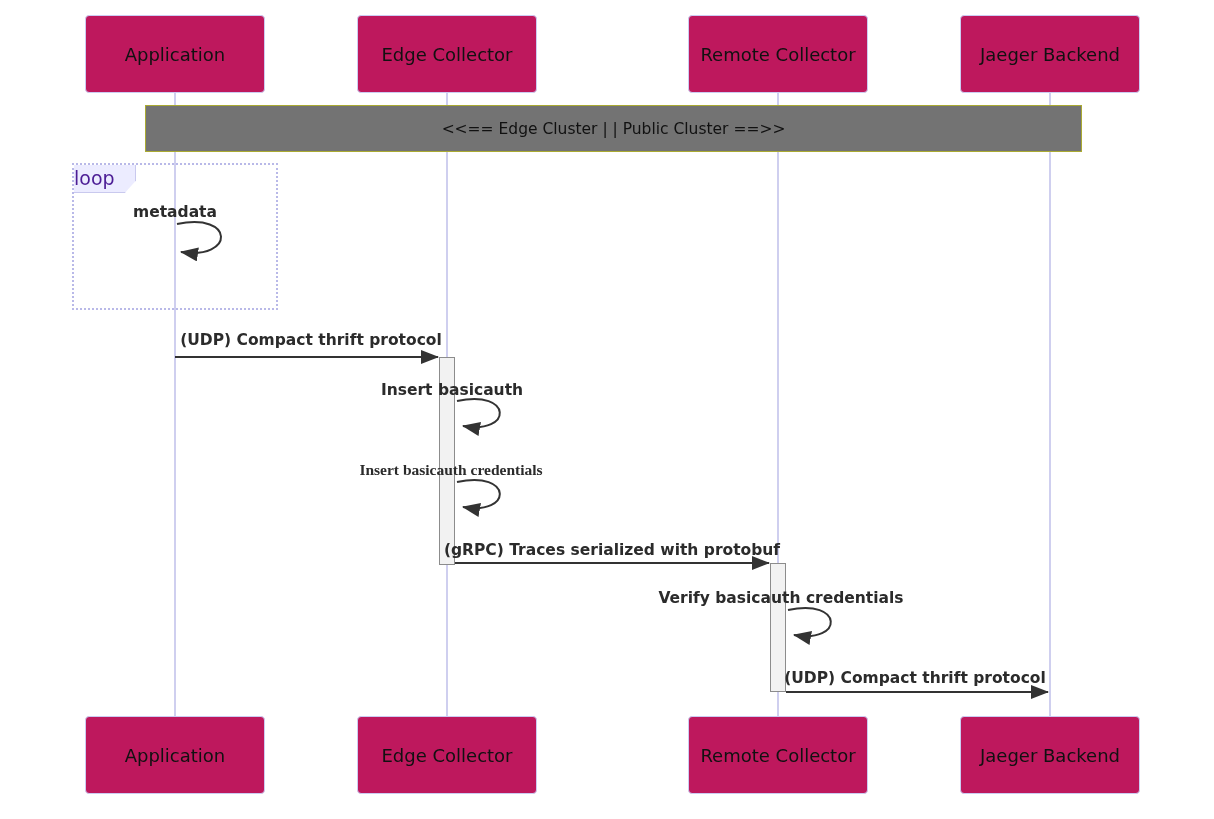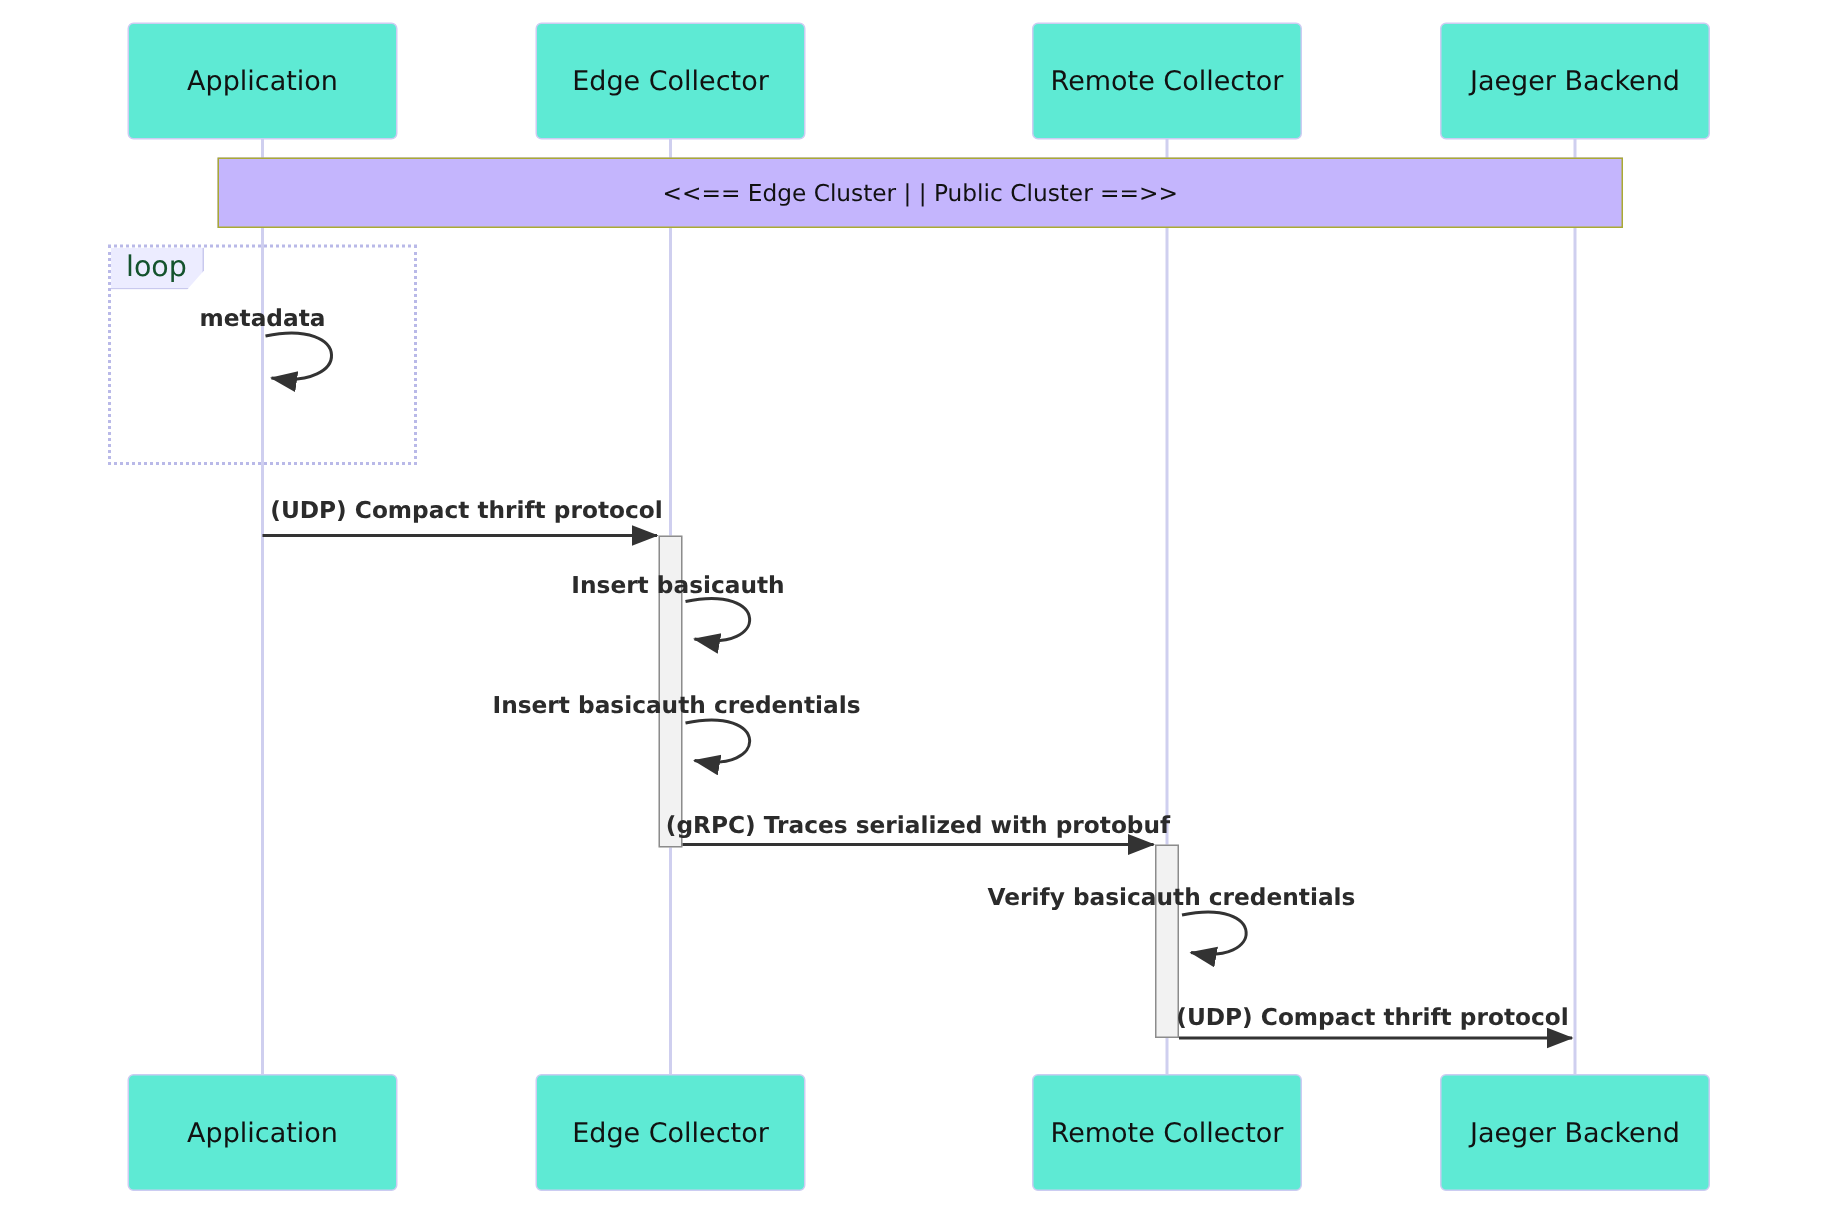--- a/index.html
+++ b/index.html
@@ -16,37 +16,37 @@
     width: 2px;
     top: 92px;
     height: 624px;
     background: #cfcfef;
     z-index: 1;
   }
   .actor-box {
     position: absolute;
     width: 180px;
     height: 78px;
-    background: #5eead4;
+    background: #be185d;
     border: 1.5px solid #ccccf2;
     border-radius: 4px;
     display: flex;
     align-items: center;
     justify-content: center;
     font-size: 18px;
     color: #111;
     z-index: 5;
   }
   .note {
     position: absolute;
     left: 145px;
     top: 105px;
     width: 937px;
     height: 47px;
-    background: #c4b5fd;
+    background: #737373;
     border: 1.5px solid #aaaa33;
     display: flex;
     align-items: center;
     justify-content: center;
     font-size: 15.5px;
     color: #111;
     z-index: 2;
   }
   .loop-frame {
     position: absolute;
@@ -61,22 +61,21 @@
     position: absolute;
     left: 0;
     top: 0;
     width: 62px;
     height: 28px;
     background: #ECECFF;
     border-right: 1px solid #c9c9ee;
     border-bottom: 1px solid #c9c9ee;
     clip-path: polygon(0 0, 100% 0, 100% 55%, 82% 100%, 0 100%);
     font-size: 19px;
-    color: #14532d;
-    padding-left: 10px;
+    color: #4c1d95;
     line-height: 26px;
   }
   .activation {
     position: absolute;
     width: 16px;
     background: #f2f2f2;
     border: 1px solid #8c8c8c;
     z-index: 2;
   }
   .act-edge   { left: 439px; top: 357px; height: 208px; }
@@ -87,21 +86,21 @@
     transform: translateX(-50%);
     font-size: 15.5px;
     font-weight: bold;
     color: #2b2b2b;
     white-space: nowrap;
     z-index: 4;
   }
   .m-generate { left: 175px; top: 203px; }
   .m-udp1     { left: 311px; top: 331px; }
   .m-meta     { left: 452px; top: 381px; }
-  .m-basic    { left: 451px; top: 461px; }
+  .m-basic    { left: 451px; top: 461px; font-family: Liberation Serif, serif; }
   .m-grpc     { left: 612px; top: 541px; }
   .m-verify   { left: 781px; top: 589px; }
   .m-udp2     { left: 915px; top: 669px; }
 </style>
 </head>
 <body>
 
 <div class="diagram">
 
   <div class="lifeline" style="left:174px"></div>

